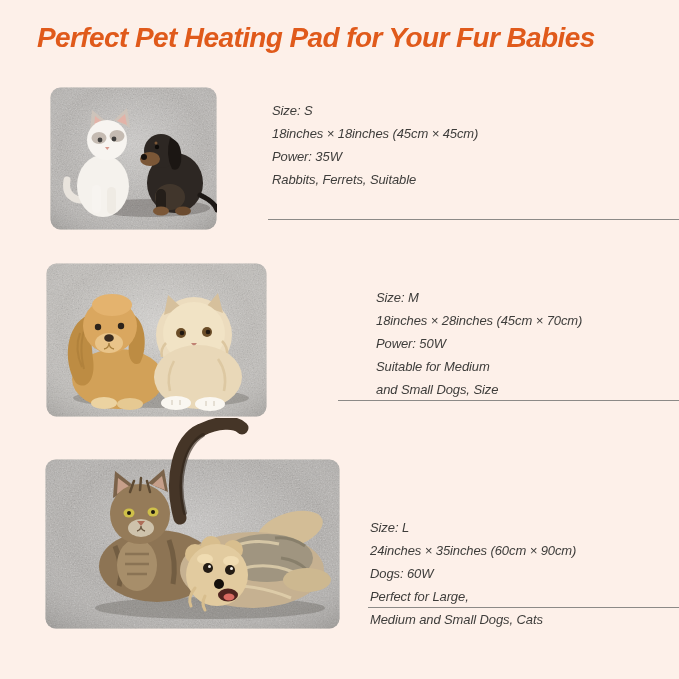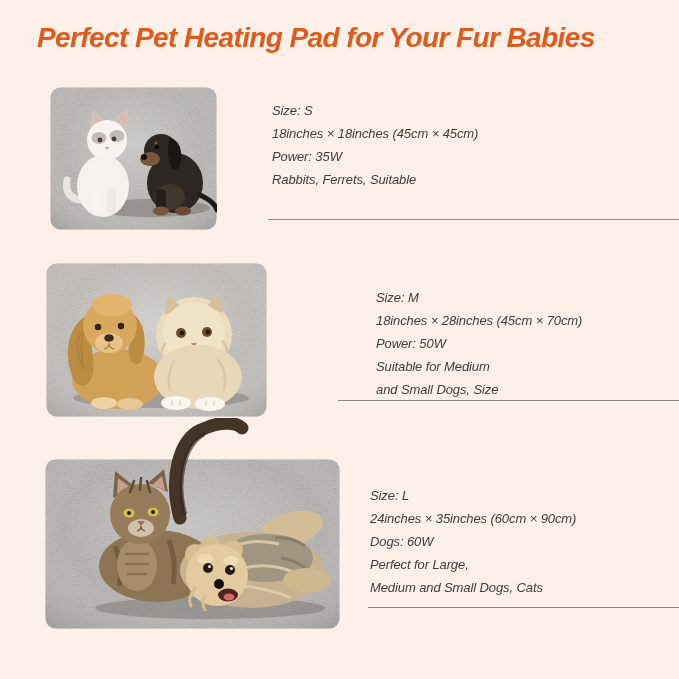--- a/index.html
+++ b/index.html
@@ -20,21 +20,21 @@
   figure.pad-photo{margin:0; position:absolute; line-height:0;}
   .photo-s{left:50px; top:87px;}
   .photo-m{left:46px; top:263px;}
   .photo-l{left:45px; top:418px;}
   .spec{
     position:absolute; font-style:italic; font-size:13px; line-height:23px;
     color:var(--text); letter-spacing:-0.1px; white-space:nowrap;
   }
   .spec-s{left:272px; top:99px;}
   .spec-m{left:340px; top:286px;margin-left:36px;}
-  .spec-l{left:370px; top:484px;}
+  .spec-l{left:370px; top:516px;}
   .divider{position:absolute; height:1px; background:var(--divider);}
   .div-s{left:268px; top:219px; width:411px;}
   .div-m{left:338px; top:400px; width:341px;}
   .div-l{left:368px; top:607px; width:311px;}
 </style>
 </head>
 <body>
 
 <div class="canvas">
 

